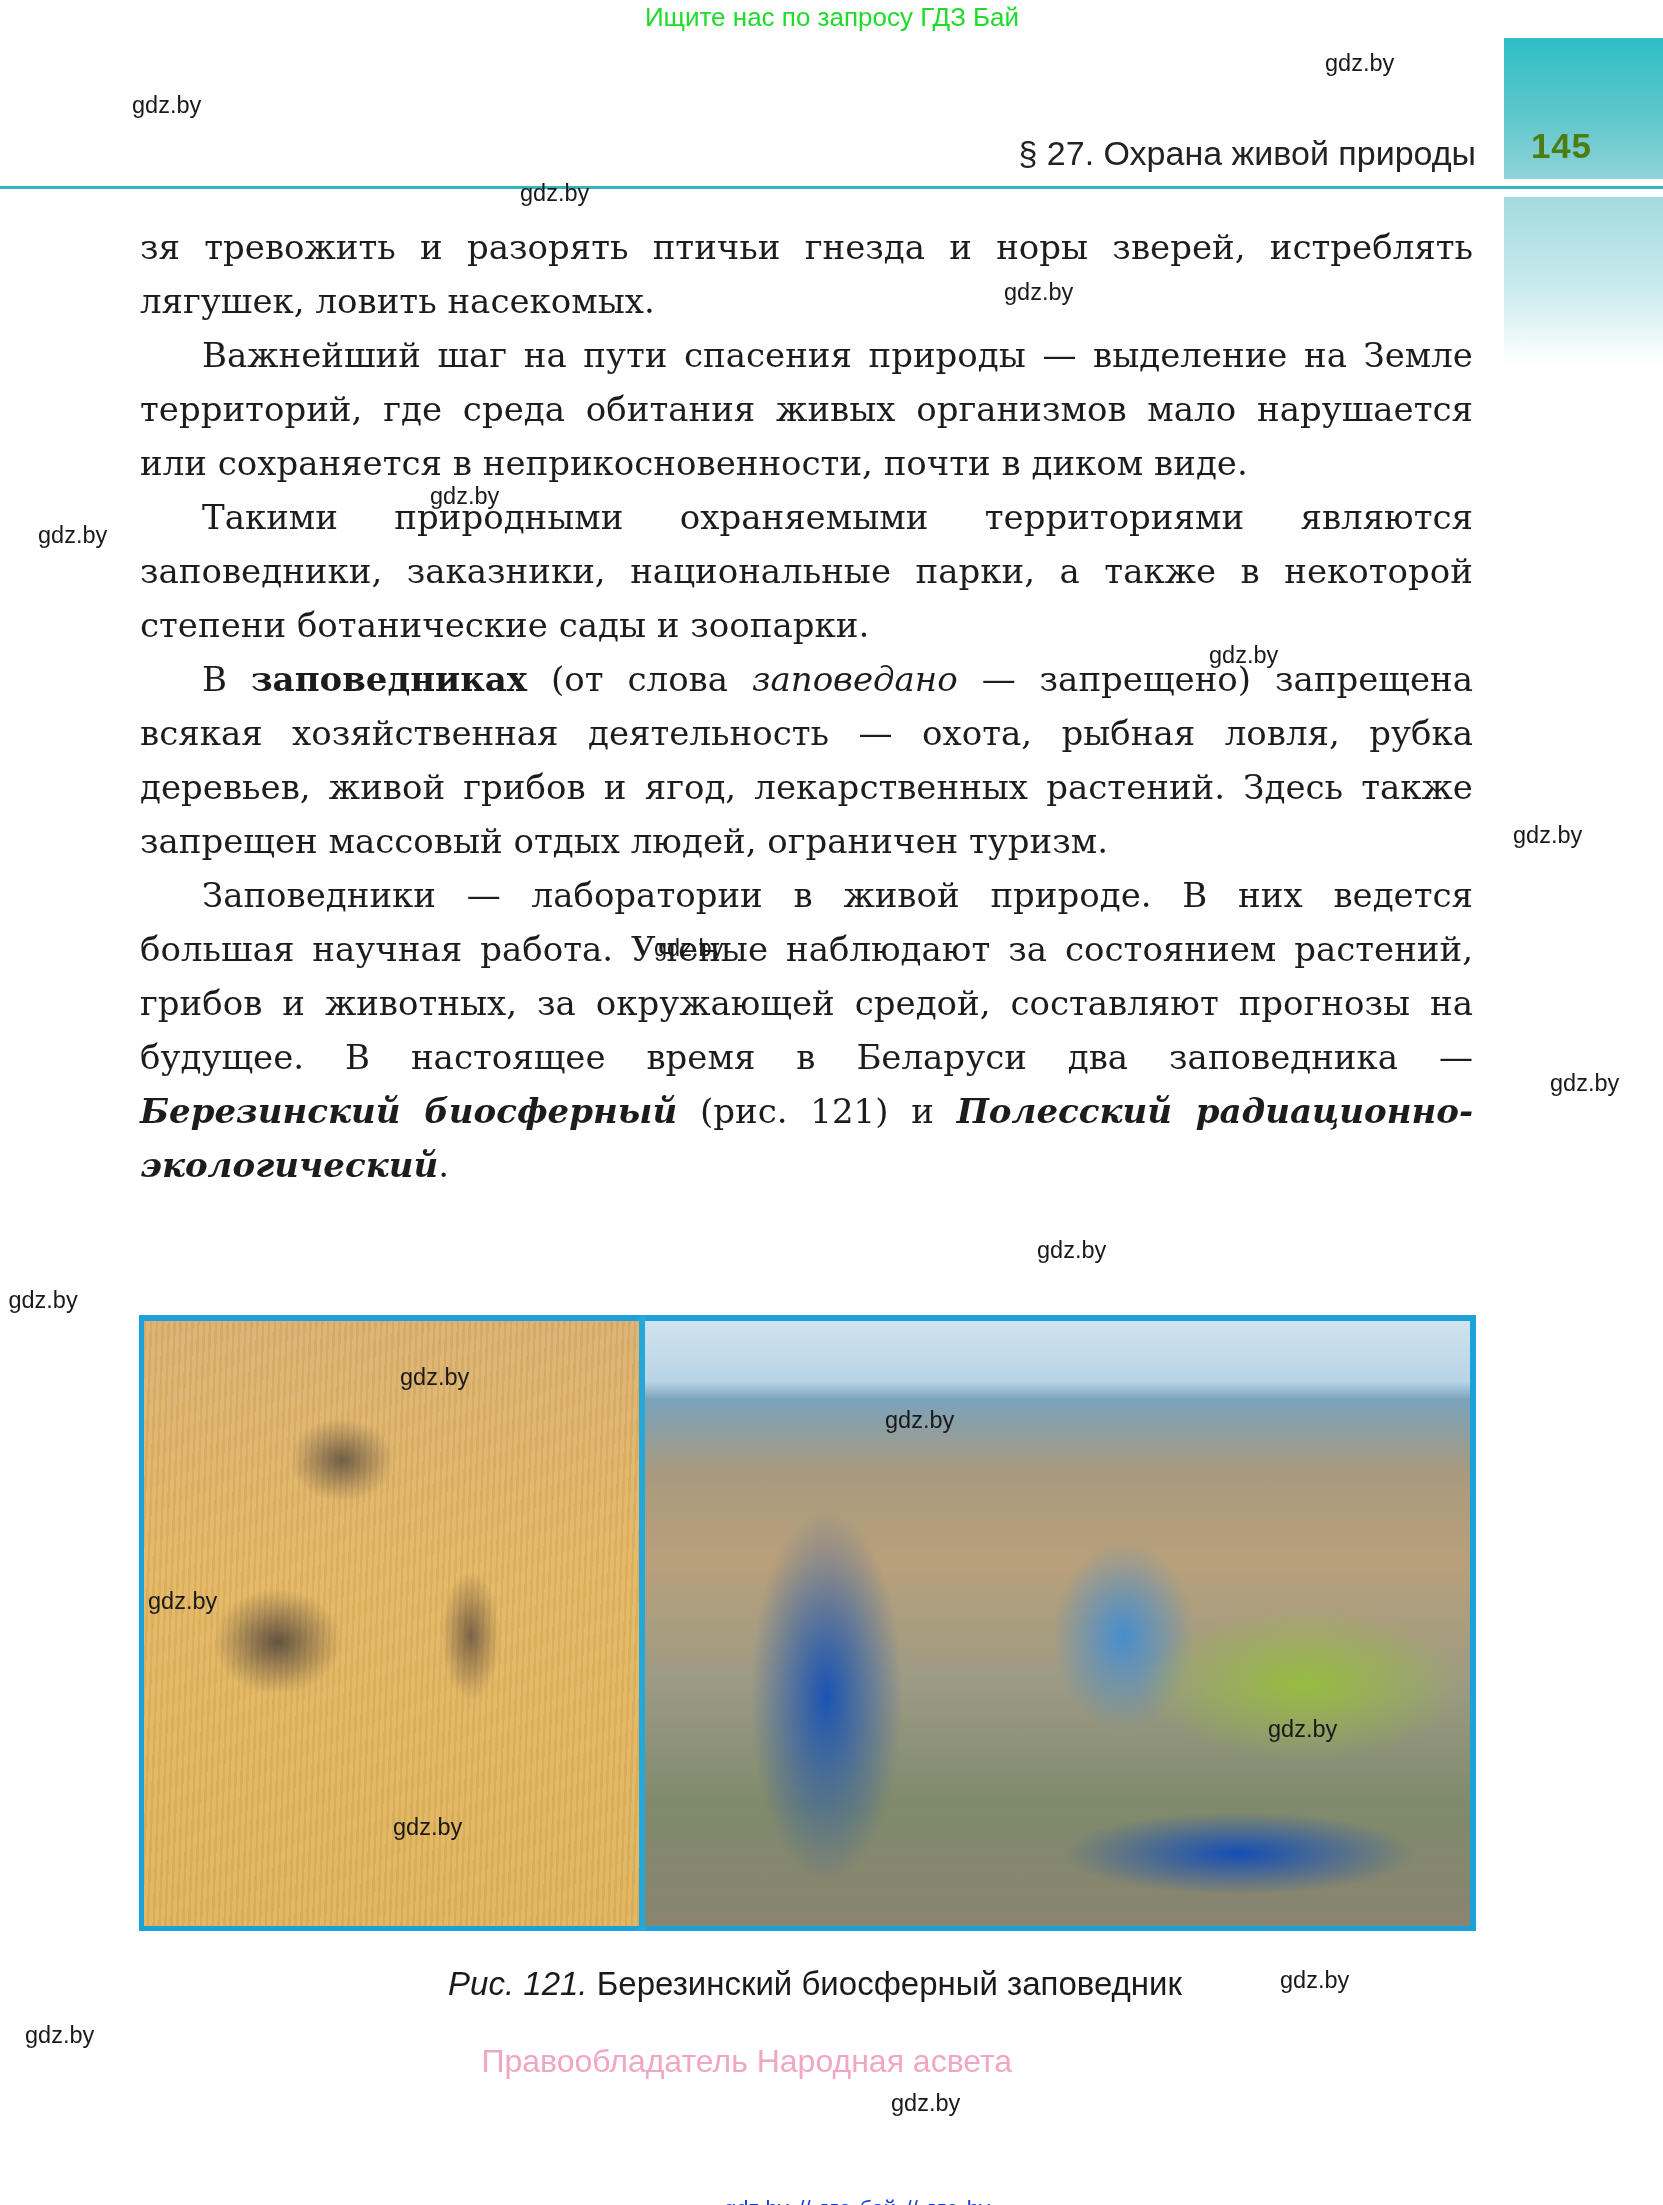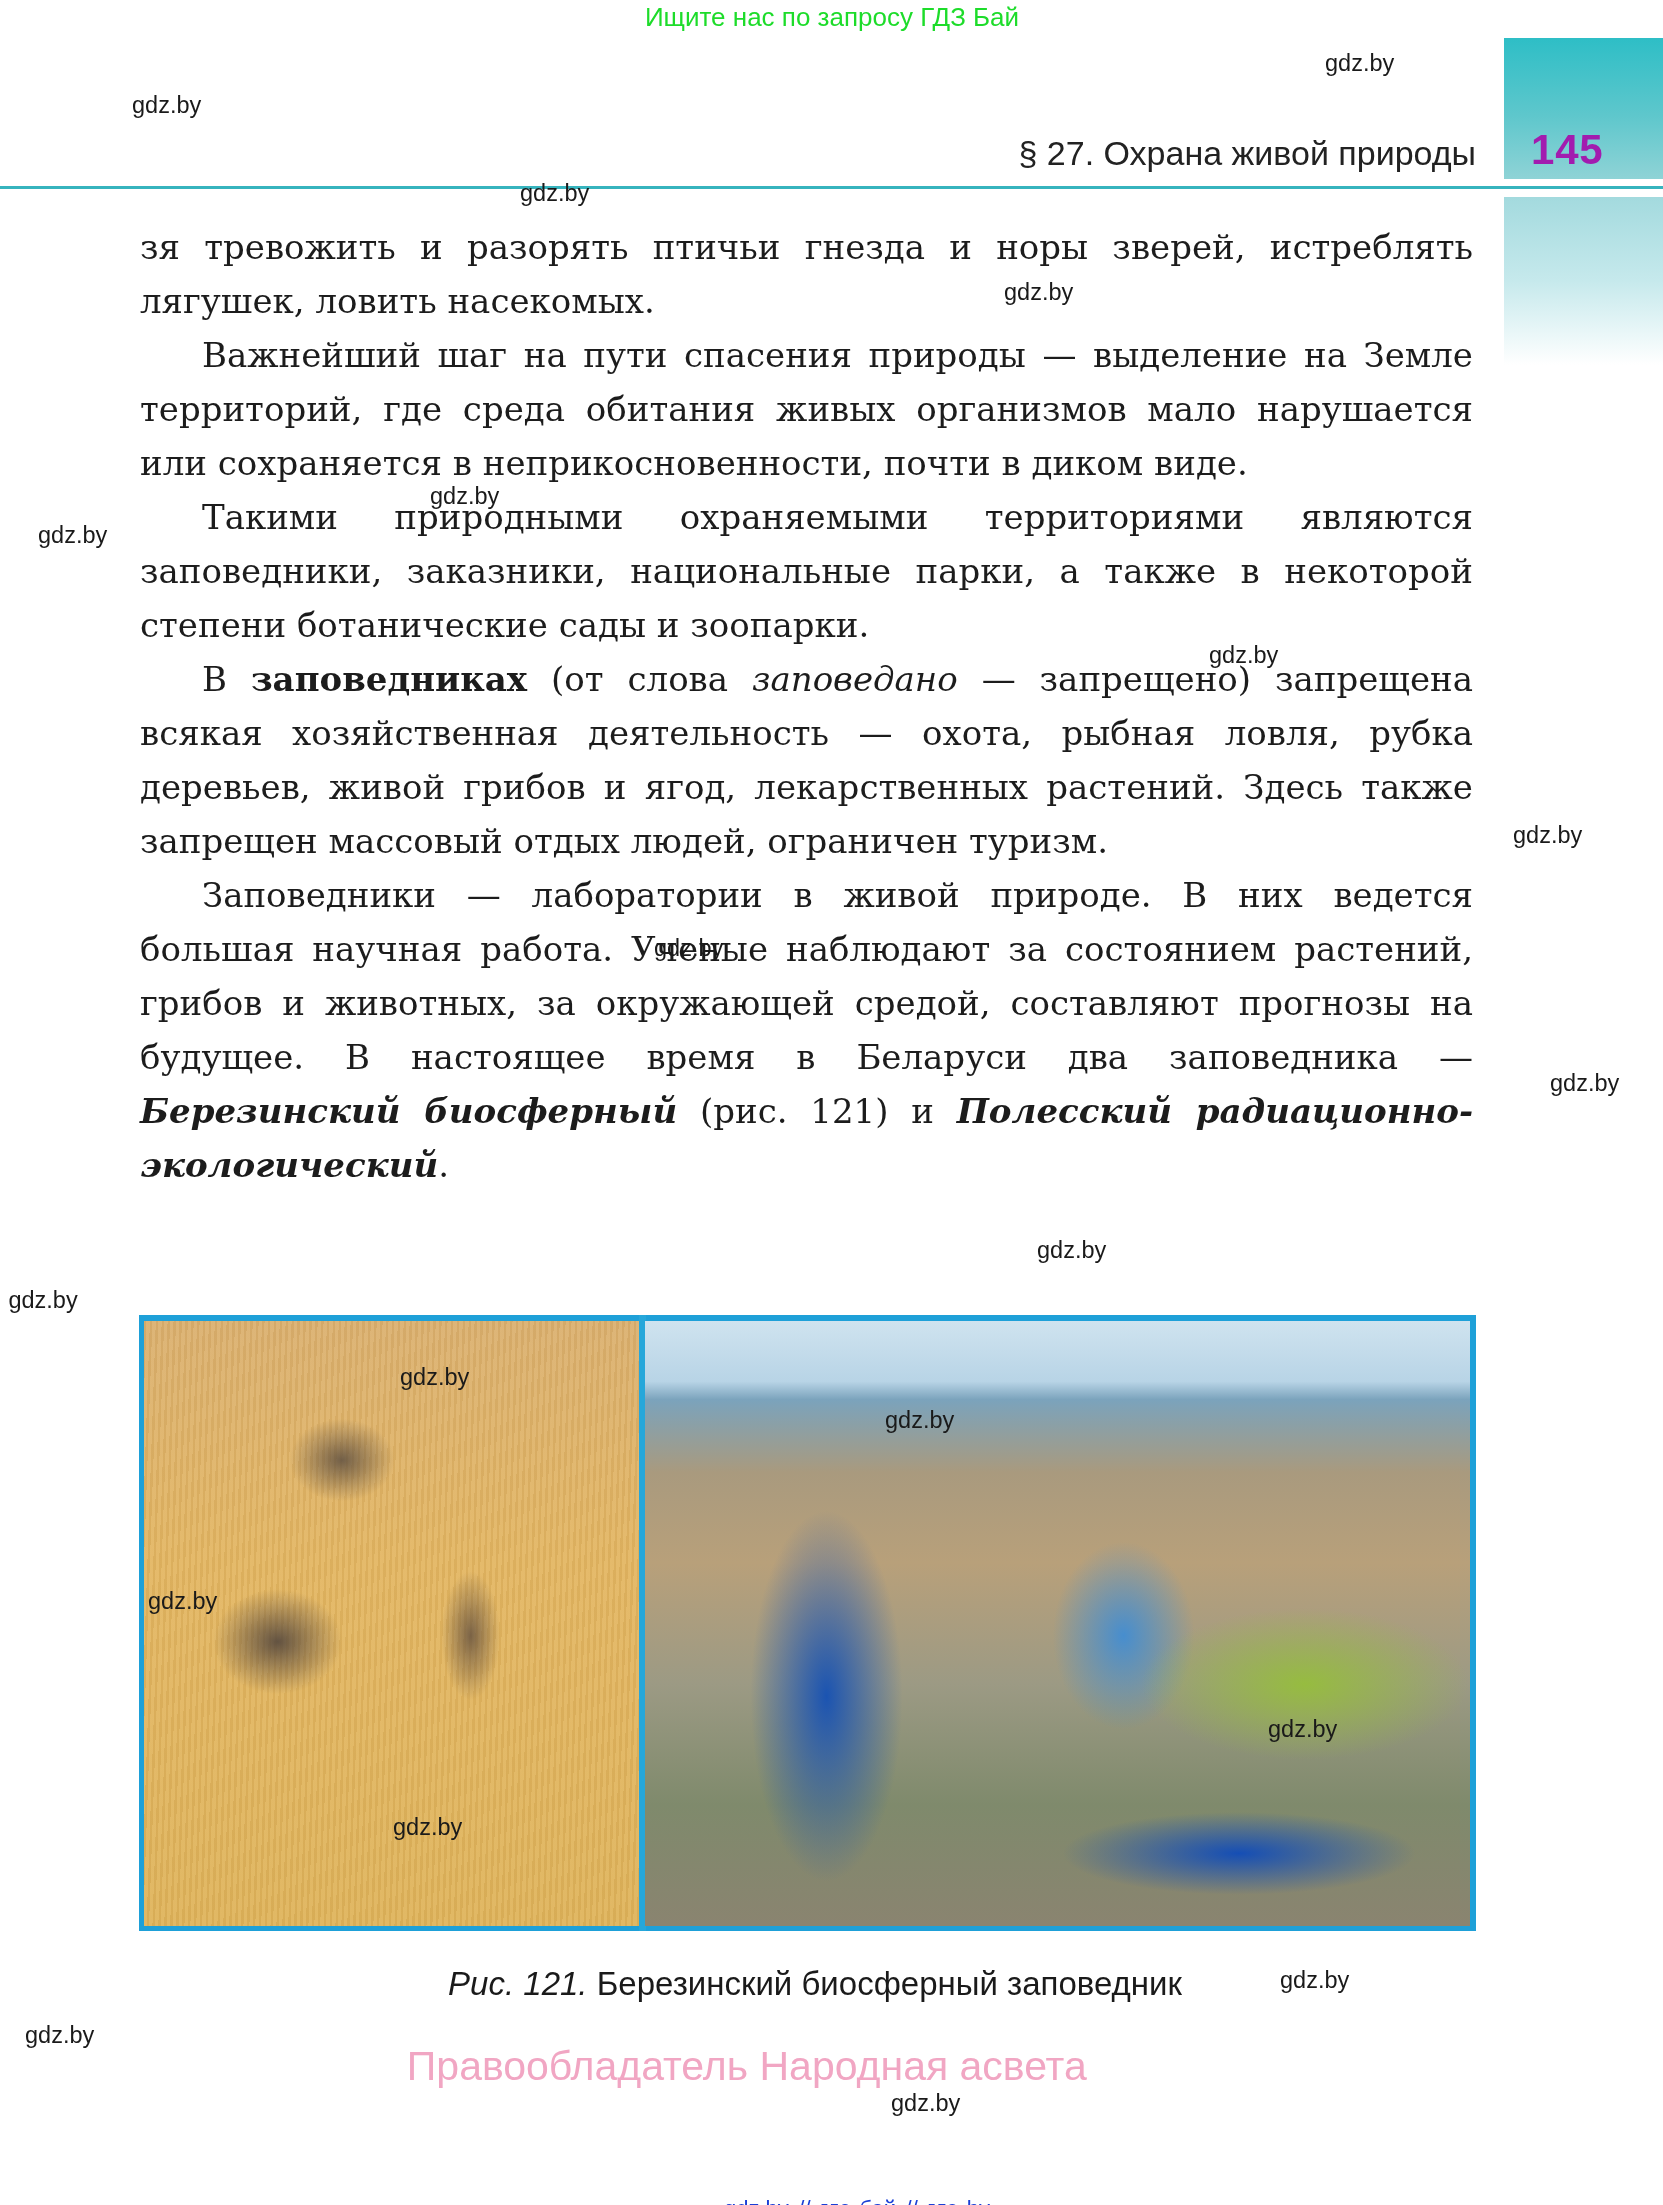--- a/index.html
+++ b/index.html
@@ -11,21 +11,21 @@
   .abs { position:absolute; }
   .top-banner {
     left:0; width:1664px; top:1.7px; text-align:center;
     font-size:26px; color:#1ddc2a; font-family:"Liberation Sans", sans-serif;
   }
   .tab-top {
     left:1504px; top:38px; width:159px; height:141px;
     background:linear-gradient(to bottom, #2ebec6 0%, #5ec7cc 55%, #8fd3d6 100%);
   }
   .page-number {
-    left:1531px; top:126px; font-size:42px; font-weight:bold; color:#a21caf;
+    left:1531px; top:126px; font-size:35px; font-weight:bold; color:#4d7c0f;
     font-family:"Liberation Sans", sans-serif; letter-spacing:0.8px;
   }
   .header-rule { left:0; top:186px; width:1664px; height:3.4px; background:#36b4be; }
   .tab-bottom {
     left:1504px; top:197px; width:159px; height:168px;
     background:linear-gradient(to bottom, #a3dade 0%, #c6e9ec 50%, #ffffff 100%);
   }
   .section-title {
     left:973px; top:134px; width:503px; text-align:right;
     font-size:34px; color:#222; font-family:"Liberation Sans", sans-serif;
@@ -65,21 +65,21 @@
       linear-gradient(to bottom, #cfe3ef 0%, #b8d4e6 10%, #7ba3bc 13%, #a99a7e 25%, #b8a07a 40%, #9c9a84 60%, #7f8a6c 80%, #8a8470 100%);
   }
   .caption {
     left:0; width:1664px; top:1965px; text-align:center;
     font-size:33px; color:#1a1a1a; font-family:"Liberation Sans", sans-serif;
     padding-right:34px; box-sizing:border-box;
   }
   .caption .fig-label { font-style:italic; }
   .publisher {
     left:0; width:1512px; top:2043px; text-align:center;
-    font-size:41px; color:#f1a6c3; font-family:"Liberation Sans", sans-serif;
+    font-size:32px; color:#f1a6c3; font-family:"Liberation Sans", sans-serif;
     padding-right:18.4px; box-sizing:border-box;
   }
   .footer-links {
     left:0; width:1664px; top:2168px; text-align:center;
     font-size:22px; color:#1a3fd6; font-family:"Liberation Sans", sans-serif;
     padding-left:50px; box-sizing:border-box; word-spacing:3.4px;margin-top:28px;
   }
   .wm {
     position:absolute; font-size:23.5px; color:#1a1a1a;
     font-family:"Liberation Sans", sans-serif; white-space:nowrap;

